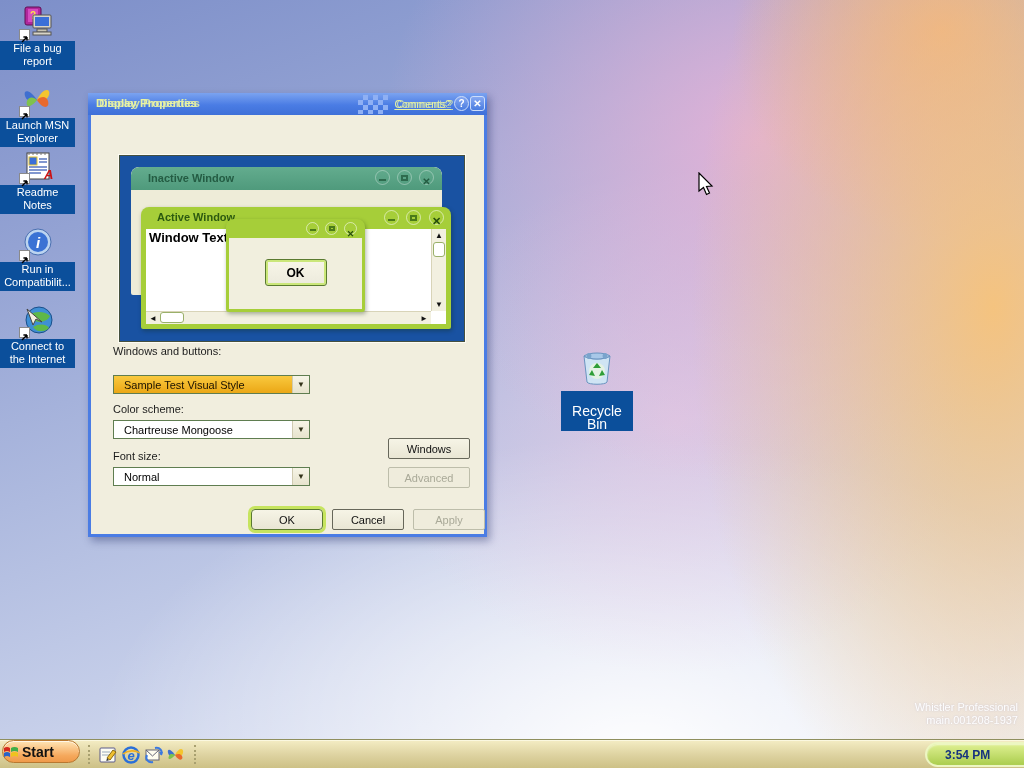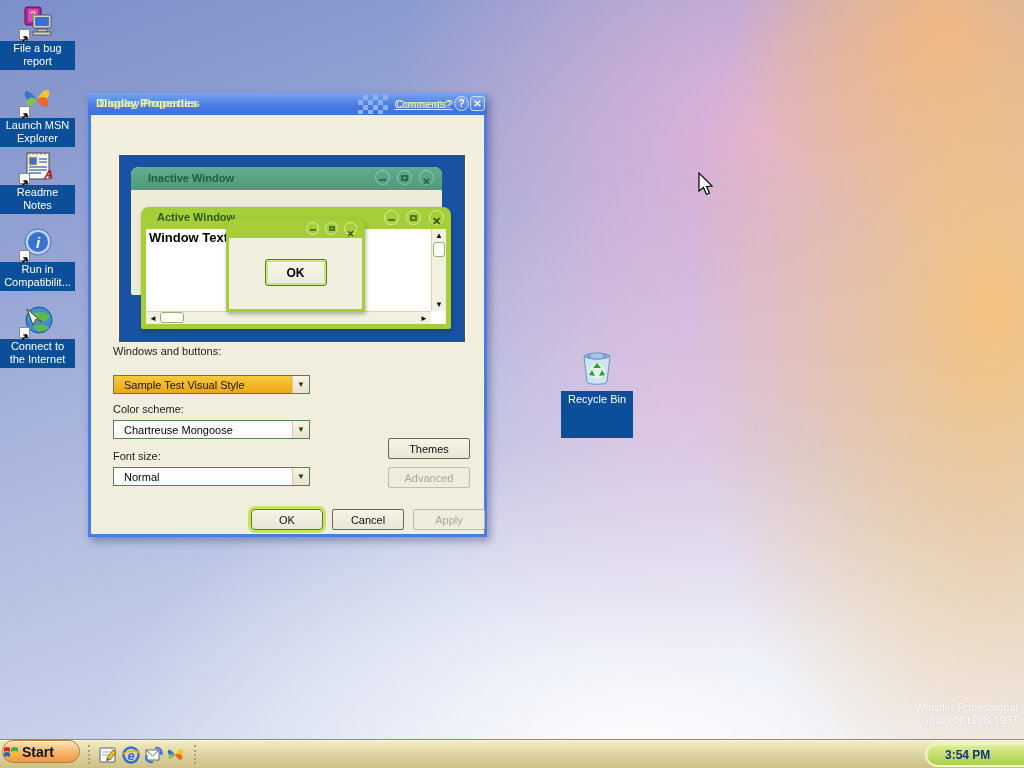--- a/index.html
+++ b/index.html
@@ -22,22 +22,22 @@
   .dicon .ic { position:relative; width:34px; height:34px; margin:0 auto 2px auto; }
   .dicon .lbl {
     display:inline-block; background:#0b4f9b; color:#fff; font-size:11px;
     line-height:13px; padding:1px 3px 2px 3px;
   }
   .shortcut-arrow {
     position:absolute; left:-2px; bottom:-1px; width:11px; height:11px;
     background:#fff; border:1px solid #8a8a8a;
   }
   .rbin-label {
-    background:#0b4f9b; color:#fff; font-size:11px; line-height:13px;
-    width:72px; height:47px; padding-top:2px; text-align:center;
+    background:#0b4f9b; color:#fff; font-size:14px; line-height:13px;
+    width:72px; height:40px; padding-top:14px; text-align:center;
   }
   .version-txt {
     position:absolute; right:6px; bottom:41px; text-align:right;
     color:rgba(255,255,255,0.95); font-size:11px; line-height:13px;
     text-shadow:0 0 2px rgba(150,150,200,0.4);
   }
 
   
   .dialog {
     position:absolute; left:88px; top:93px; width:399px; height:444px;
@@ -370,21 +370,21 @@
       <span class="val">Chartreuse Mongoose</span>
       <span class="drop">▼</span>
     </div>
 
     <span class="fld-label" style="top:335px;">Font size:</span>
     <div class="combo" style="top:352px;">
       <span class="val">Normal</span>
       <span class="drop">▼</span>
     </div>
 
-    <button class="btn" style="left:297px; top:323px; width:82px;">Themes</button>
+    <button class="btn" style="left:297px; top:323px; width:82px;">Windows</button>
     <button class="btn disabled" style="left:297px; top:352px; width:82px;">Advanced</button>
 
     <button class="btn default-ok" style="left:160px; top:394px; width:72px;">OK</button>
     <button class="btn" style="left:241px; top:394px; width:72px;">Cancel</button>
     <button class="btn disabled" style="left:322px; top:394px; width:72px;">Apply</button>
   </div>
 </div>
 
 <svg class="cursor" width="18" height="26" viewBox="0 0 18 26">
   <path d="M2 1 L2 19 L6.5 15.5 L9.5 22.5 L12.5 21 L9.5 14.5 L15 14 Z" fill="#fff" stroke="#000" stroke-width="1.2"></path>

